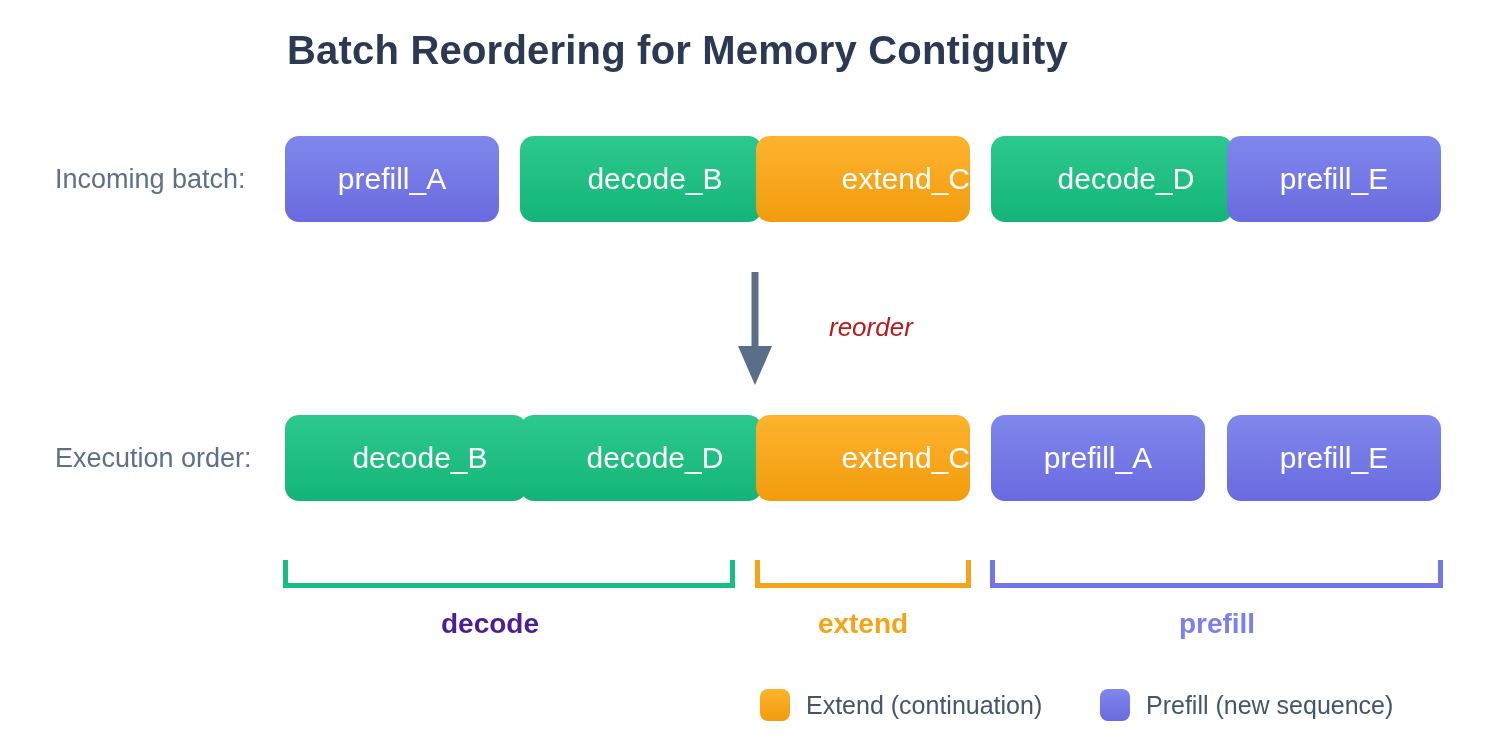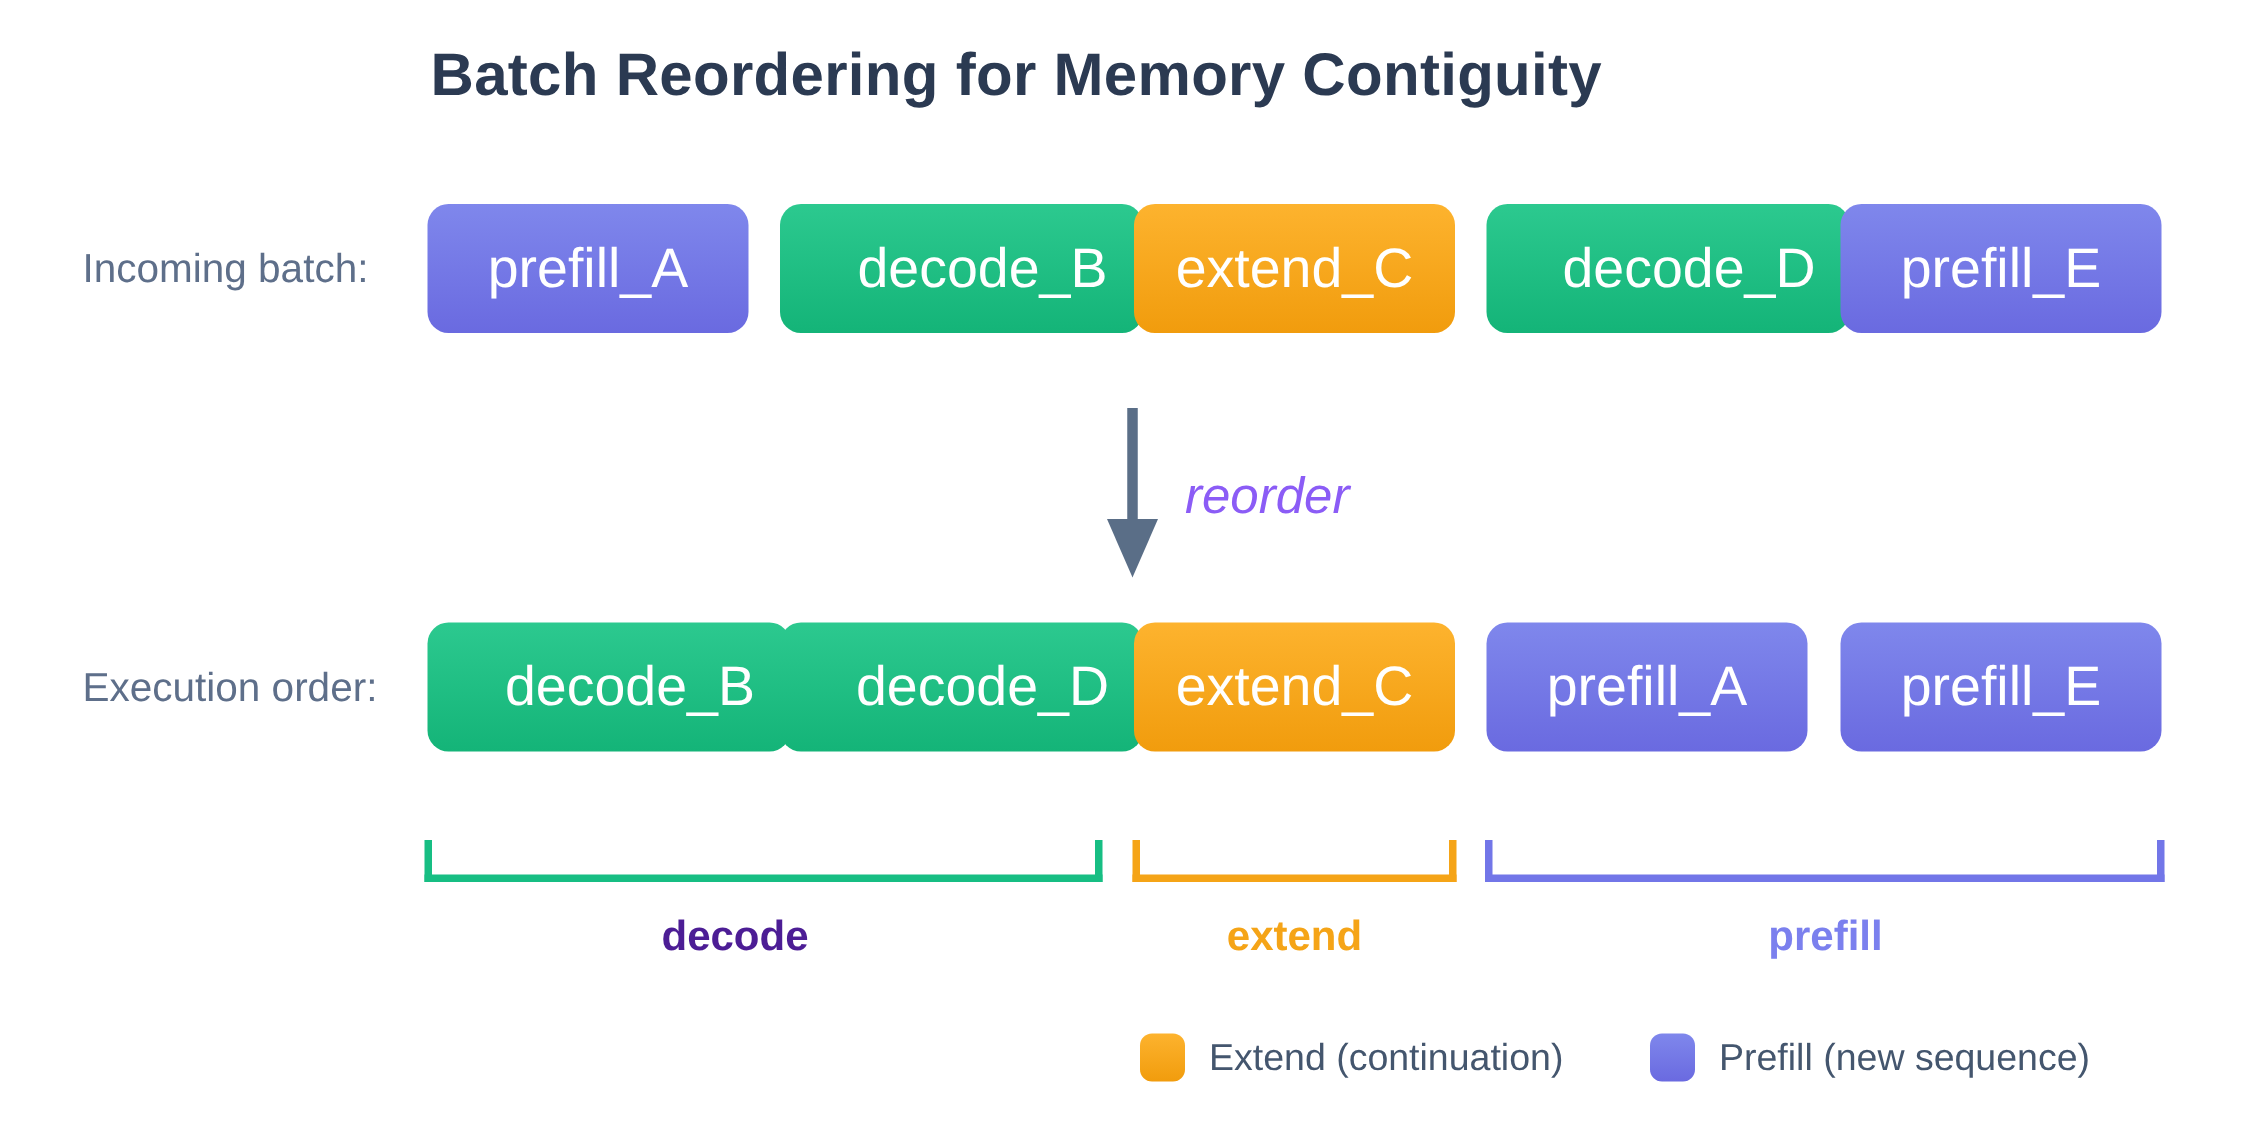--- a/index.html
+++ b/index.html
@@ -11,28 +11,28 @@
     position:absolute;top:28px;left:0;width:1355px;text-align:center;
     font-size:40px;font-weight:700;color:#2b3a52;letter-spacing:0.2px;
   }
   .row-label{
     position:absolute;font-size:27px;color:#5e6f8a;line-height:86px;height:86px;
     left:55px;white-space:nowrap;
   }
   .box{
     position:absolute;width:214px;height:86px;border-radius:14px;
     display:flex;align-items:center;justify-content:center;
-    color:#ffffff;font-size:37px;
+    color:#ffffff;font-size:30px;
   }
   .c-prefill{background:linear-gradient(180deg,#7f87ec 0%,#6a6ae0 100%);}
   .c-decode{background:linear-gradient(180deg,#2cc98f 0%,#14b478 100%);padding-left:28px;}
-  .c-extend{background:linear-gradient(180deg,#fdb32e 0%,#f19c0d 100%);}
+  .c-extend{background:linear-gradient(180deg,#fdb32e 0%,#f19c0d 100%);justify-content:flex-end;}
   .arrow-svg{position:absolute;left:720px;top:268px;}
   .reorder-label{
-    position:absolute;left:790px;top:312px;font-size:34px;font-style:italic;color:#8b5cf6;
+    position:absolute;left:829px;top:312px;font-size:26px;font-style:italic;color:#b91c1c;
   }
   .bracket{
     position:absolute;top:560px;height:23px;
     border-left:5px solid;border-right:5px solid;border-bottom:5px solid;
   }
   .bk-decode{left:283px;width:442px;border-color:#17be83;}
   .bk-extend{left:755px;width:206px;border-color:#f5a417;}
   .bk-prefill{left:990px;width:443px;border-color:#7276e8;}
   .bracket-label{
     position:absolute;top:608px;font-size:28px;font-weight:700;text-align:center;width:220px;

